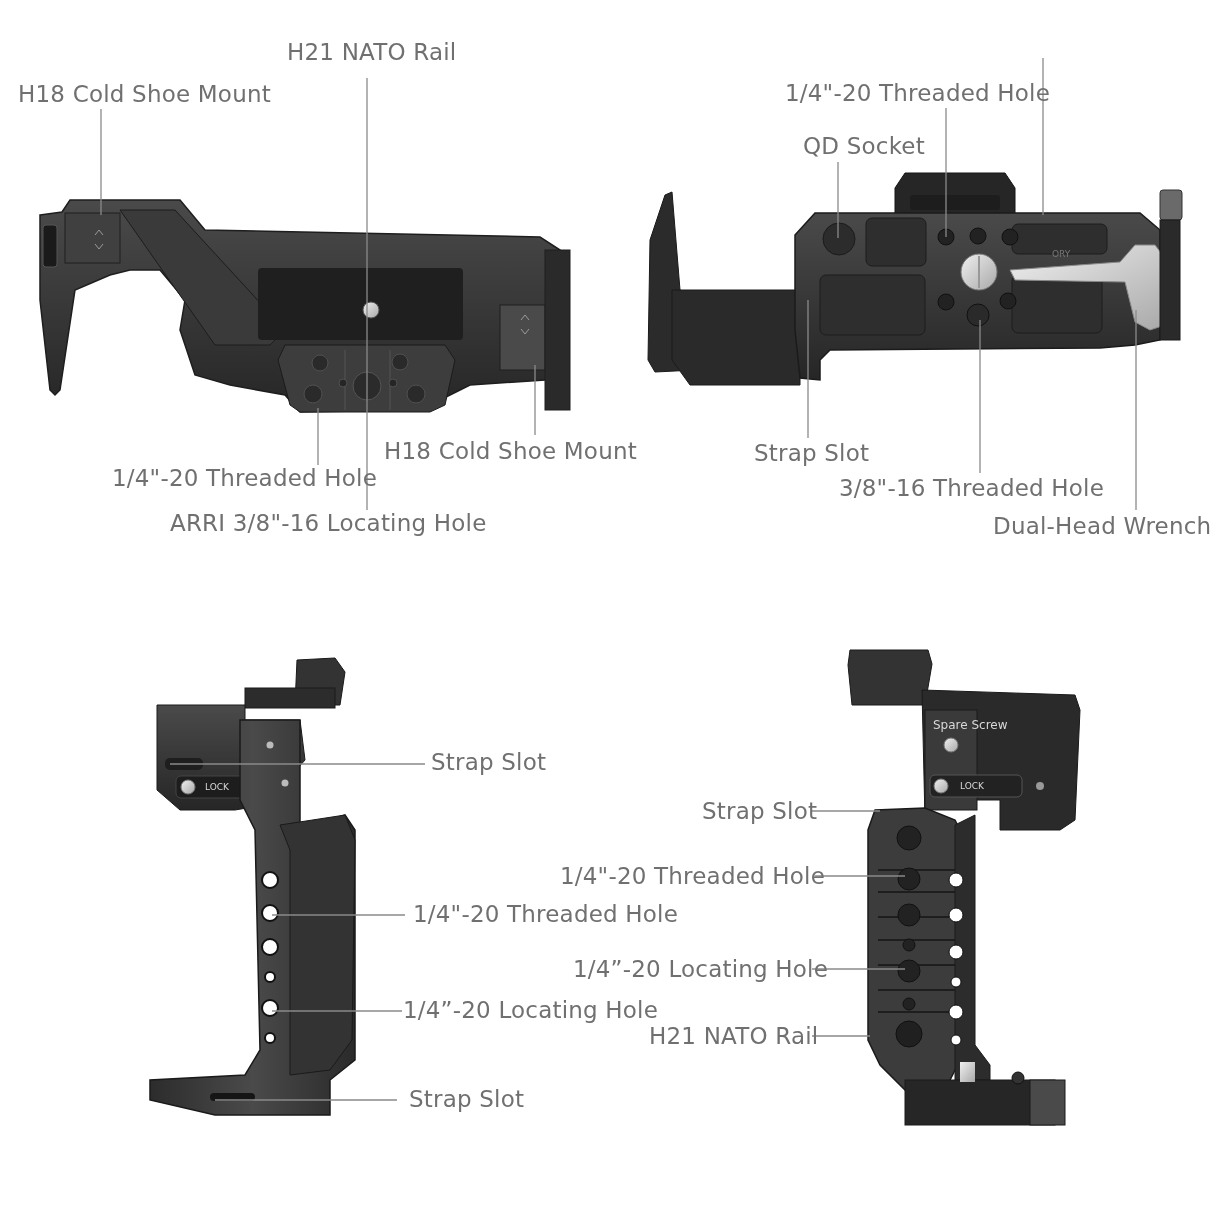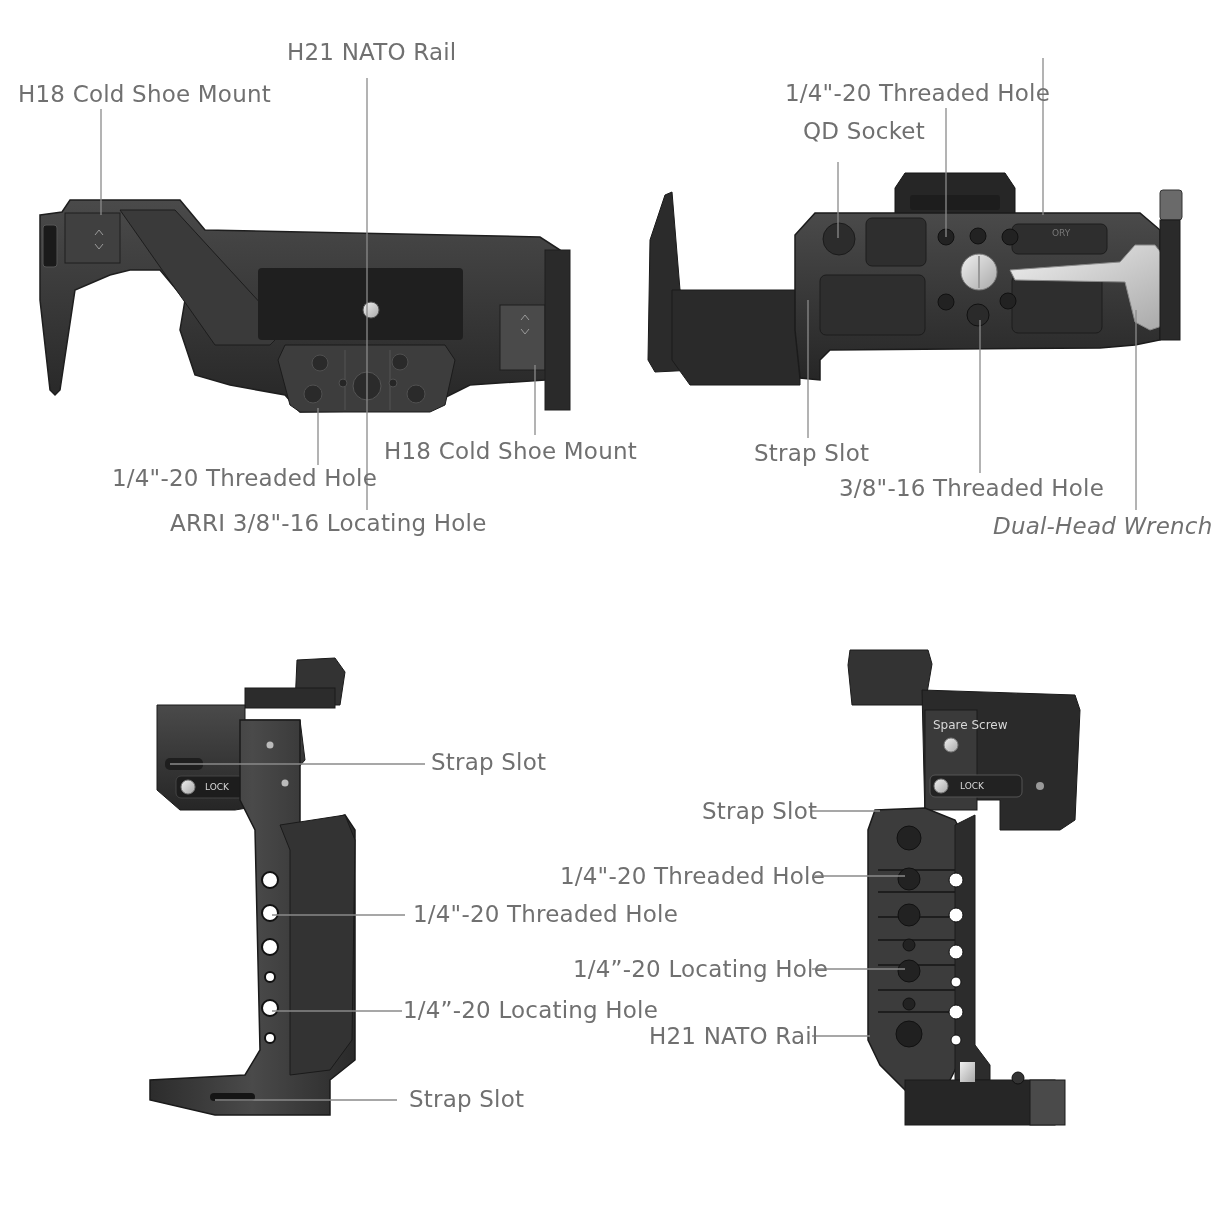--- a/index.html
+++ b/index.html
@@ -183,36 +183,36 @@
       <line x1="272" y1="1011" x2="402" y2="1011"></line>
       <line x1="215" y1="1100" x2="397" y2="1100"></line>
 
       <line x1="812" y1="811" x2="880" y2="811"></line>
       <line x1="815" y1="876" x2="905" y2="876"></line>
       <line x1="812" y1="969" x2="905" y2="969"></line>
       <line x1="812" y1="1036" x2="870" y2="1036"></line>
     </g>
   </svg>
 
-  <span class="small-tag" style="left:1052px;top:228px;color:#777;">ORY</span>
+  <span class="small-tag" style="left:1052px;top:249px;color:#777;">ORY</span>
   <span class="small-tag" style="left:205px;top:782px;">LOCK</span>
   <span class="small-tag" style="left:933px;top:718px;font-size:12px;">Spare Screw</span>
   <span class="small-tag" style="left:960px;top:781px;">LOCK</span>
 
   <div class="label" style="left:287px;top:41px;">H21 NATO Rail</div>
   <div class="label" style="left:18px;top:83px;">H18 Cold Shoe Mount</div>
   <div class="label" style="left:112px;top:467px;">1/4"-20 Threaded Hole</div>
   <div class="label" style="left:170px;top:512px;">ARRI 3/8"-16 Locating Hole</div>
   <div class="label" style="left:384px;top:440px;">H18 Cold Shoe Mount</div>
 
   <div class="label" style="left:785px;top:82px;">1/4"-20 Threaded Hole</div>
-  <div class="label" style="left:803px;top:120px;">QD Socket</div>
+  <div class="label" style="left:803px;top:135px;">QD Socket</div>
   <div class="label" style="left:754px;top:442px;">Strap Slot</div>
   <div class="label" style="left:839px;top:477px;">3/8"-16 Threaded Hole</div>
-  <div class="label" style="left:993px;top:515px;font-style:italic;">Dual-Head Wrench</div>
+  <div class="label" style="left:993px;top:515px;">Dual-Head Wrench</div>
 
   <div class="label" style="left:431px;top:751px;">Strap Slot</div>
   <div class="label" style="left:413px;top:903px;">1/4"-20 Threaded Hole</div>
   <div class="label" style="left:403px;top:999px;">1/4”-20 Locating Hole</div>
   <div class="label" style="left:409px;top:1088px;">Strap Slot</div>
 
   <div class="label" style="left:702px;top:800px;">Strap Slot</div>
   <div class="label" style="left:560px;top:865px;">1/4"-20 Threaded Hole</div>
   <div class="label" style="left:573px;top:958px;">1/4”-20 Locating Hole</div>
   <div class="label" style="left:649px;top:1025px;">H21 NATO Rail</div>

